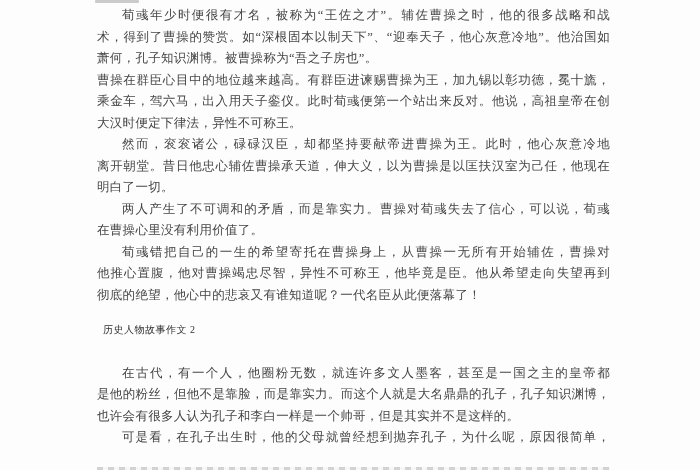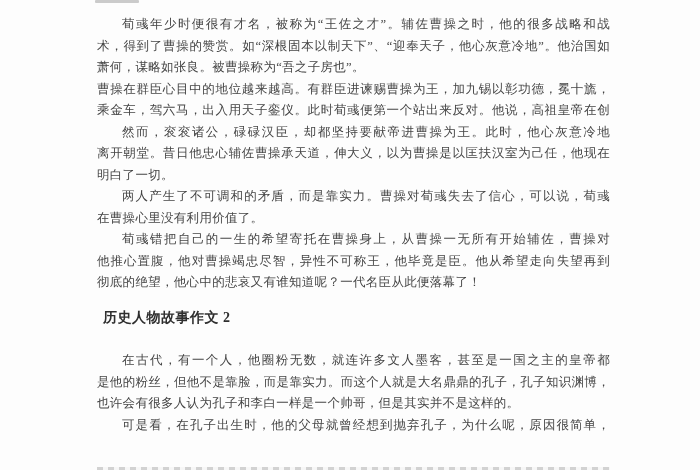--- a/index.html
+++ b/index.html
@@ -6,43 +6,43 @@
   .page {
     position: relative;
     width: 700px;
     height: 470px;
     overflow: hidden;
     font-family: "Liberation Serif", "DejaVu Serif", serif;
   }
   .text-col {
     position: absolute;
     left: 97px;
-    top: 14px;
+    top: 5px;
     width: 513px;
   }
   .line {
     height: 21.5px;
     line-height: 21.5px;
     font-size: 12.5px;
     letter-spacing: 0.3px;
     overflow: hidden;
     white-space: nowrap;
   }
   .line.fill {
     white-space: normal;
     text-align: justify;
     text-align-last: justify;
     text-justify: inter-character;
   }
   .line.indent { text-indent: 2em; }
   .section-heading {
     height: 21.5px;
     line-height: 21.5px;
-    font-size: 14px;
-    font-weight: bold;
+    font-size: 10px;
+    font-weight: normal;
     margin: 13px 0 22px 6px;
     letter-spacing: 0.5px;
   }
   .clip-top-remnant {
     position: absolute;
     left: 95px;
     top: 0;
     width: 44px;
     height: 3px;
     background: rgba(110, 110, 110, 0.35);
@@ -65,23 +65,24 @@
 </head>
 <body>
 
 <div class="page" style="background: rgb(253, 253, 253); color: rgb(69, 69, 69);">
   <div class="clip-top-remnant"></div>
 
   <div class="text-col">
     <div id="essay1">
         <div class="line fill indent">荀彧年少时便很有才名，被称为“王佐之才”。辅佐曹操之时，他的很多战略和战</div>
         <div class="line fill">术，得到了曹操的赞赏。如“深根固本以制天下”、“迎奉天子，他心灰意冷地”。他治国如</div>
-        <div class="line">萧何，谋略如张良。被曹操称为“吾之子房也”。</div>
+        <div class="line">萧何，孔子知识渊博。被曹操称为“吾之子房也”。</div>
         <div class="line fill">曹操在群臣心目中的地位越来越高。有群臣进谏赐曹操为王，加九锡以彰功德，冕十旒，</div>
         <div class="line fill">乘金车，驾六马，出入用天子銮仪。此时荀彧便第一个站出来反对。他说，高祖皇帝在创</div>
+        <div class="line">大汉时便定下律法，异性不可称王。</div>
         <div class="line fill indent">然而，衮衮诸公，碌碌汉臣，却都坚持要献帝进曹操为王。此时，他心灰意冷地</div>
         <div class="line fill">离开朝堂。昔日他忠心辅佐曹操承天道，伸大义，以为曹操是以匡扶汉室为己任，他现在</div>
         <div class="line">明白了一切。</div>
         <div class="line fill indent">两人产生了不可调和的矛盾，而是靠实力。曹操对荀彧失去了信心，可以说，荀彧</div>
         <div class="line">在曹操心里没有利用价值了。</div>
         <div class="line fill indent">荀彧错把自己的一生的希望寄托在曹操身上，从曹操一无所有开始辅佐，曹操对</div>
         <div class="line fill">他推心置腹，他对曹操竭忠尽智，异性不可称王，他毕竟是臣。他从希望走向失望再到</div>
         <div class="line">彻底的绝望，他心中的悲哀又有谁知道呢？一代名臣从此便落幕了！</div>
       </div>
 

